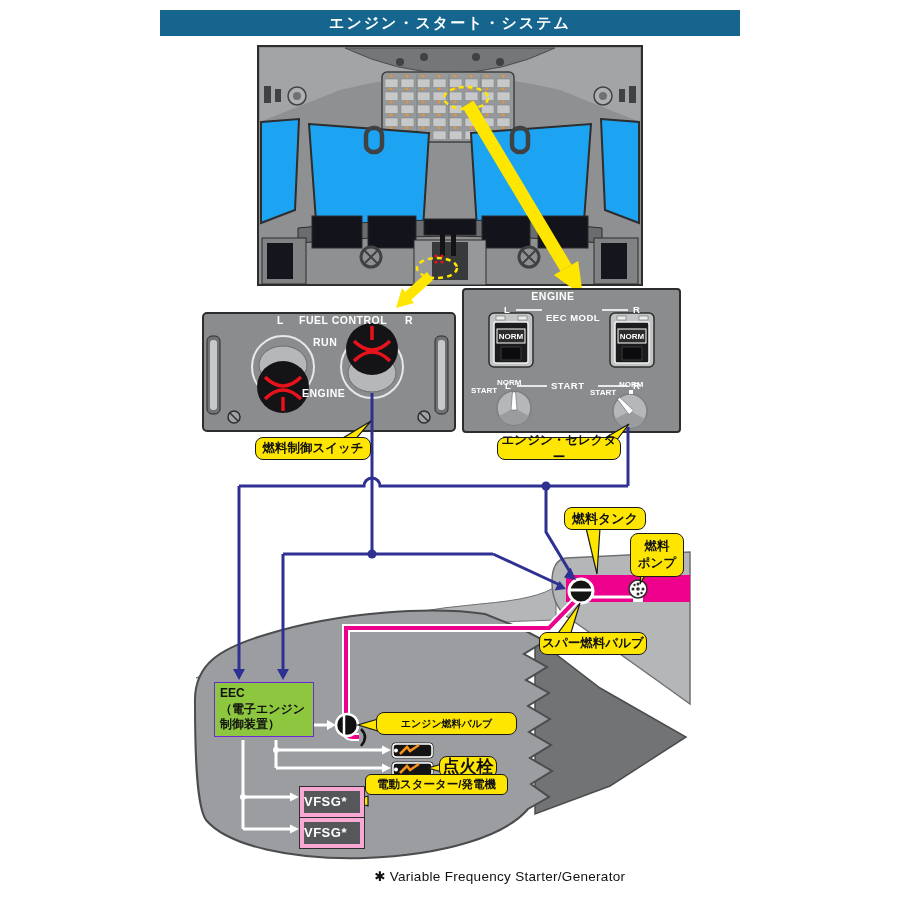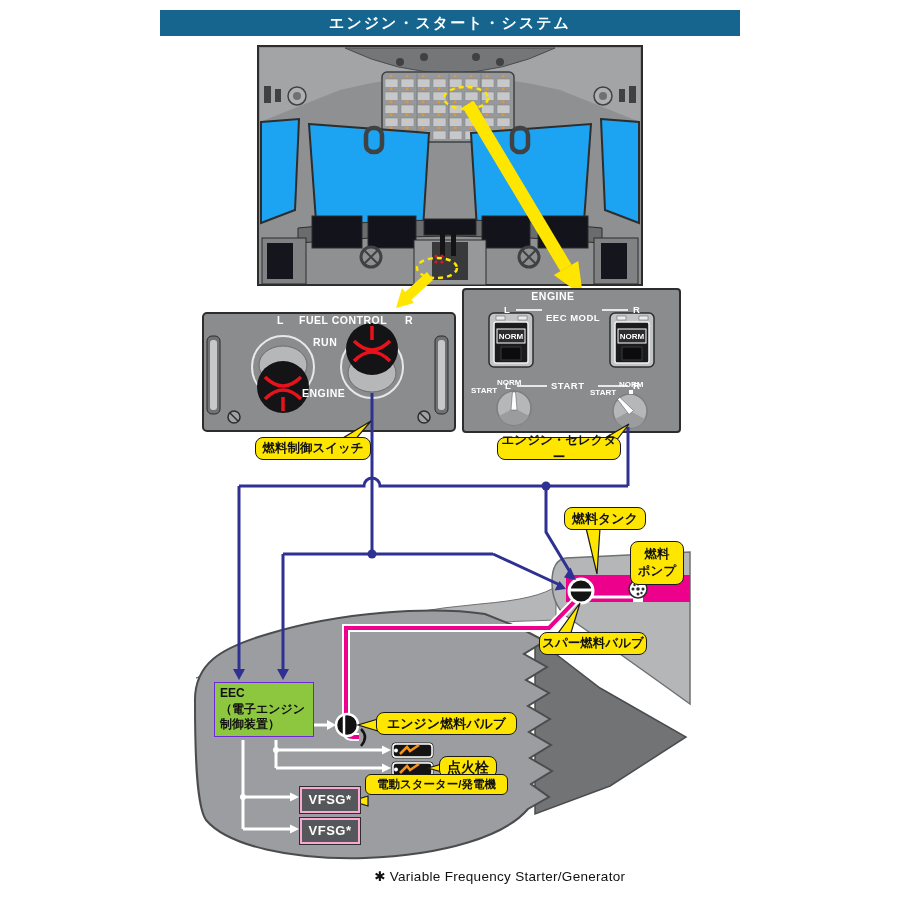--- a/index.html
+++ b/index.html
@@ -11,22 +11,22 @@
             font-weight:bold;font-size:15px;letter-spacing:2px;text-align:center;line-height:26px;}
   .wt{position:absolute;color:#fff;font-weight:bold;font-size:10.5px;letter-spacing:.5px;white-space:nowrap;}
   .wt9{font-size:9.5px;}
   .wt8{font-size:8px;letter-spacing:0;}
   .normbox{position:absolute;width:28px;text-align:center;color:#fff;font-weight:bold;font-size:8px;letter-spacing:0;}
   .ylabel{position:absolute;background:#ffe600;border:1.5px solid #1a1a1a;border-radius:8px;
           color:#111;font-weight:bold;display:flex;align-items:center;justify-content:center;
           text-align:center;white-space:pre-line;box-sizing:border-box;line-height:1.35;}
   .eecbox{position:absolute;left:214px;top:682px;width:88px;background:#8dc63f;border:1px solid #6d28d9;
           padding:3px 5px;color:#111;font-size:12px;font-weight:bold;line-height:1.3;white-space:nowrap;}
-  .vfsg{position:absolute;left:300px;width:56px;height:22px;background:#55575a;border:2px solid #f9a8d4;
-        outline:1.5px solid #2d2d2d;color:#fff;font-weight:bold;font-size:13px;text-align:center;
+  .vfsg{position:absolute;left:300px;width:56px;height:22px;background:#55575a;border:4px solid #f9a8d4;
+        outline:1.5px solid #2d2d2d;color:#fff;font-weight:bold;font-size:13px;
         line-height:22px;letter-spacing:.5px;}
   .footnote{position:absolute;left:374px;top:868px;font-size:13.5px;color:#111;letter-spacing:.3px;}
 </style>
 </head>
 <body>
 
 <div id="stage">
 
 <svg width="900" height="900" viewBox="0 0 900 900">
   <defs>
@@ -301,25 +301,25 @@
 <span class="wt wt9" style="left:551px;top:380px;">START</span>
 <span class="wt wt9" style="left:633px;top:380px;">R</span>
 <span class="wt wt8" style="left:471px;top:386px;">START</span>
 <span class="wt wt8" style="left:497px;top:378px;">NORM</span>
 <span class="wt wt8" style="left:590px;top:388px;">START</span>
 <span class="wt wt8" style="left:619px;top:380px;">NORM</span>
 
 <div class="ylabel" style="left:255px;top:437px;width:116px;height:23px;font-size:12.5px;">燃料制御スイッチ</div>
 <div class="ylabel" style="left:497px;top:437px;width:124px;height:23px;font-size:12.5px;">エンジン・セレクター</div>
 <div class="ylabel" style="left:564px;top:507px;width:82px;height:23px;font-size:13px;text-align:right;">燃料タンク</div>
-<div class="ylabel" style="left:630px;top:533px;width:54px;height:44px;font-size:12.5px;margin-top:8px;">燃料
+<div class="ylabel" style="left:630px;top:533px;width:54px;height:44px;font-size:12.5px;">燃料
 ポンプ</div>
 <div class="ylabel" style="left:539px;top:632px;width:108px;height:23px;font-size:12.5px;text-align:right;">スパー燃料バルブ</div>
-<div class="ylabel" style="left:376px;top:712px;width:141px;height:23px;font-size:13px;">エンジン燃料バルブ</div>
-<div class="ylabel" style="left:439px;top:756px;width:58px;height:22px;font-size:14px;">点火栓</div>
+<div class="ylabel" style="left:376px;top:712px;width:141px;height:23px;font-size:10px;">エンジン燃料バルブ</div>
+<div class="ylabel" style="left:439px;top:756px;width:58px;height:22px;font-size:17px;">点火栓</div>
 <div class="ylabel" style="left:365px;top:774px;width:143px;height:21px;font-size:11.5px;border-radius:6px;">電動スターター/発電機</div>
 
 <div class="eecbox">
   <div>EEC</div>
   <div>（電子エンジン</div>
   <div>制御装置）</div>
 </div>
 
 <div class="vfsg" style="top:787px;">VFSG*</div>
 <div class="vfsg" style="top:818px;">VFSG*</div>

